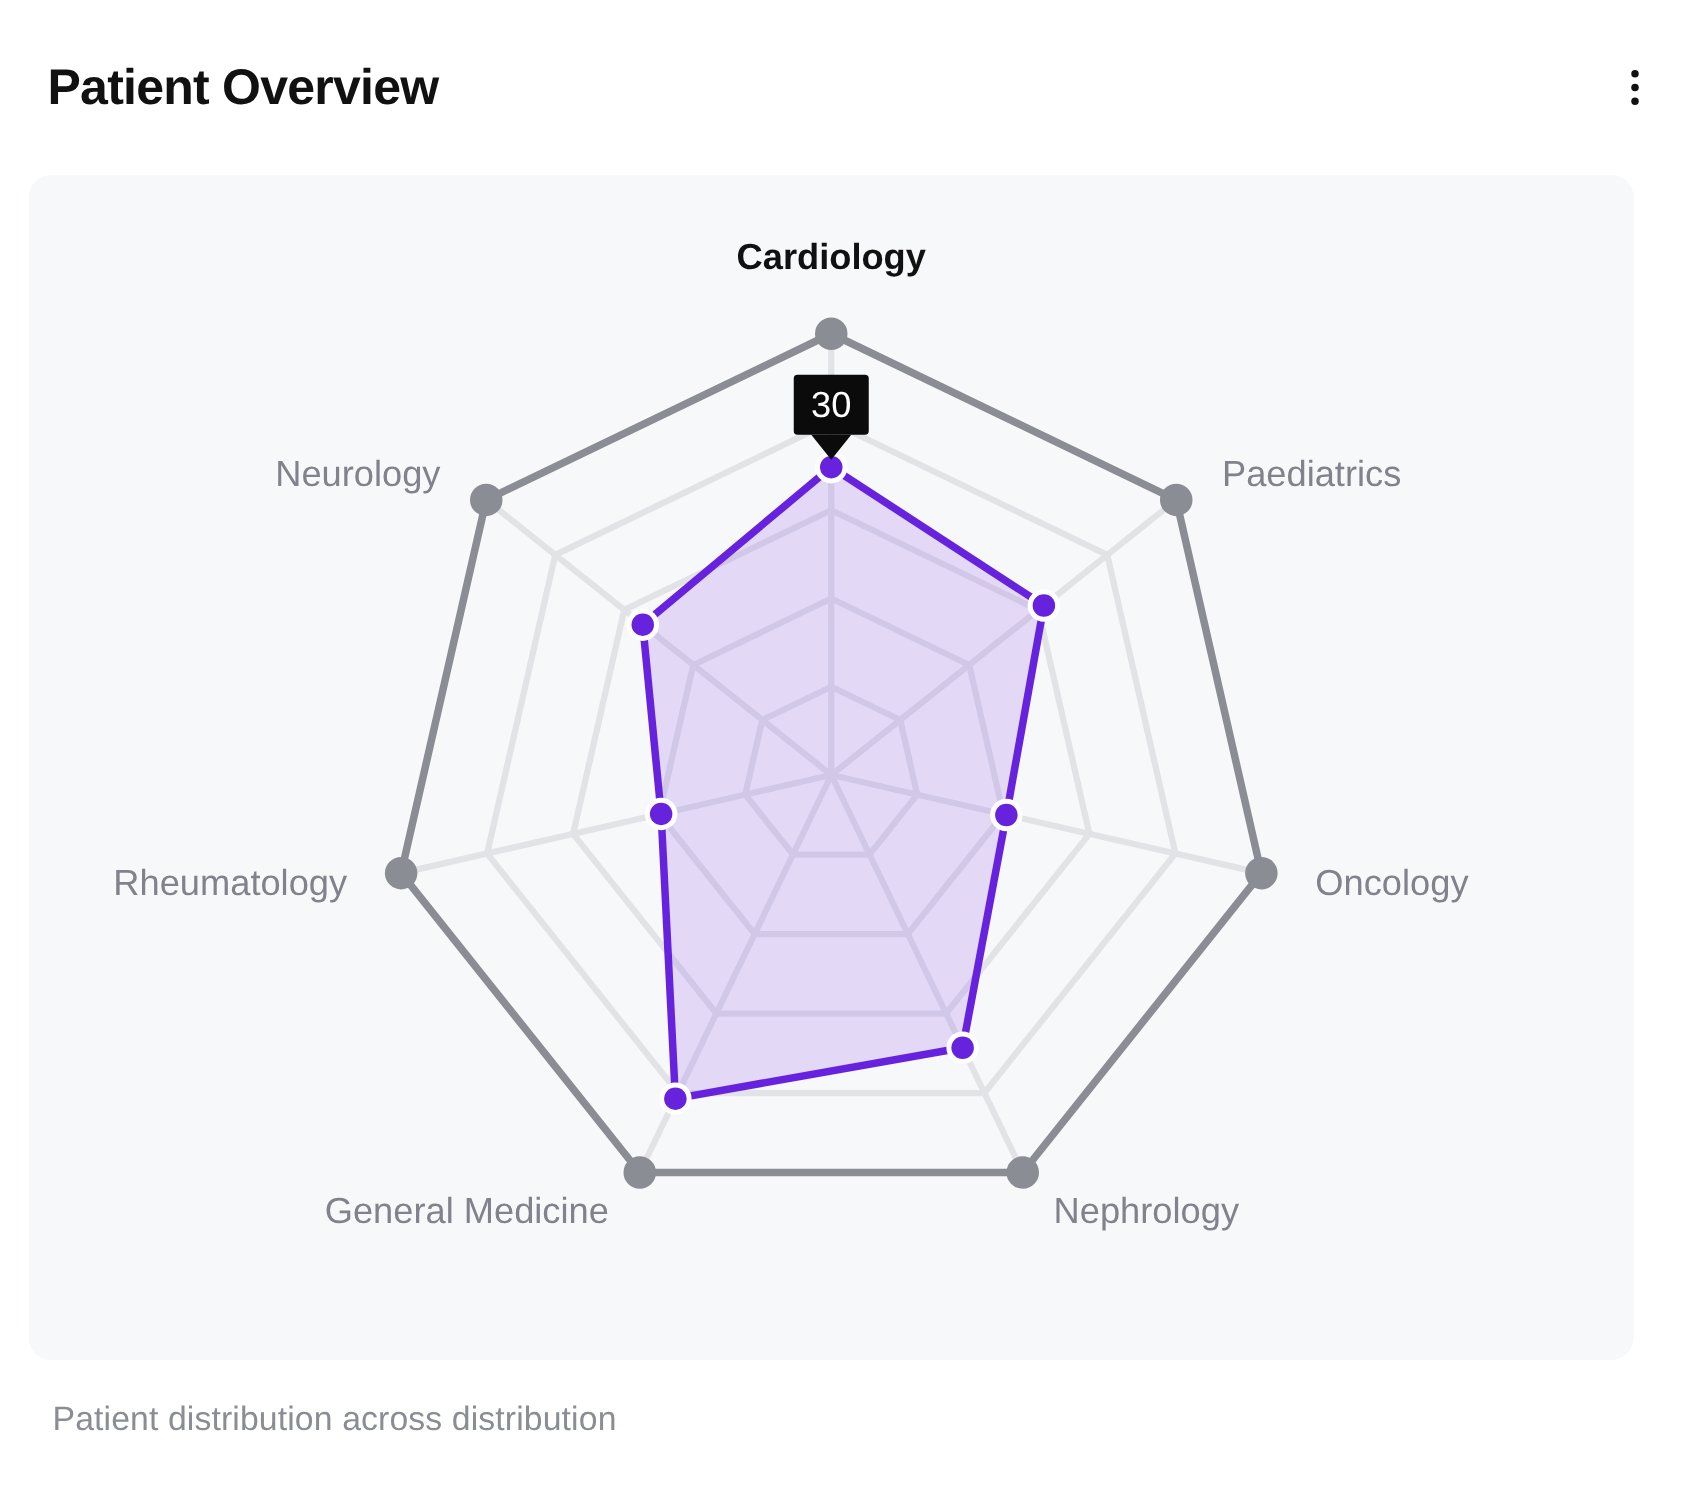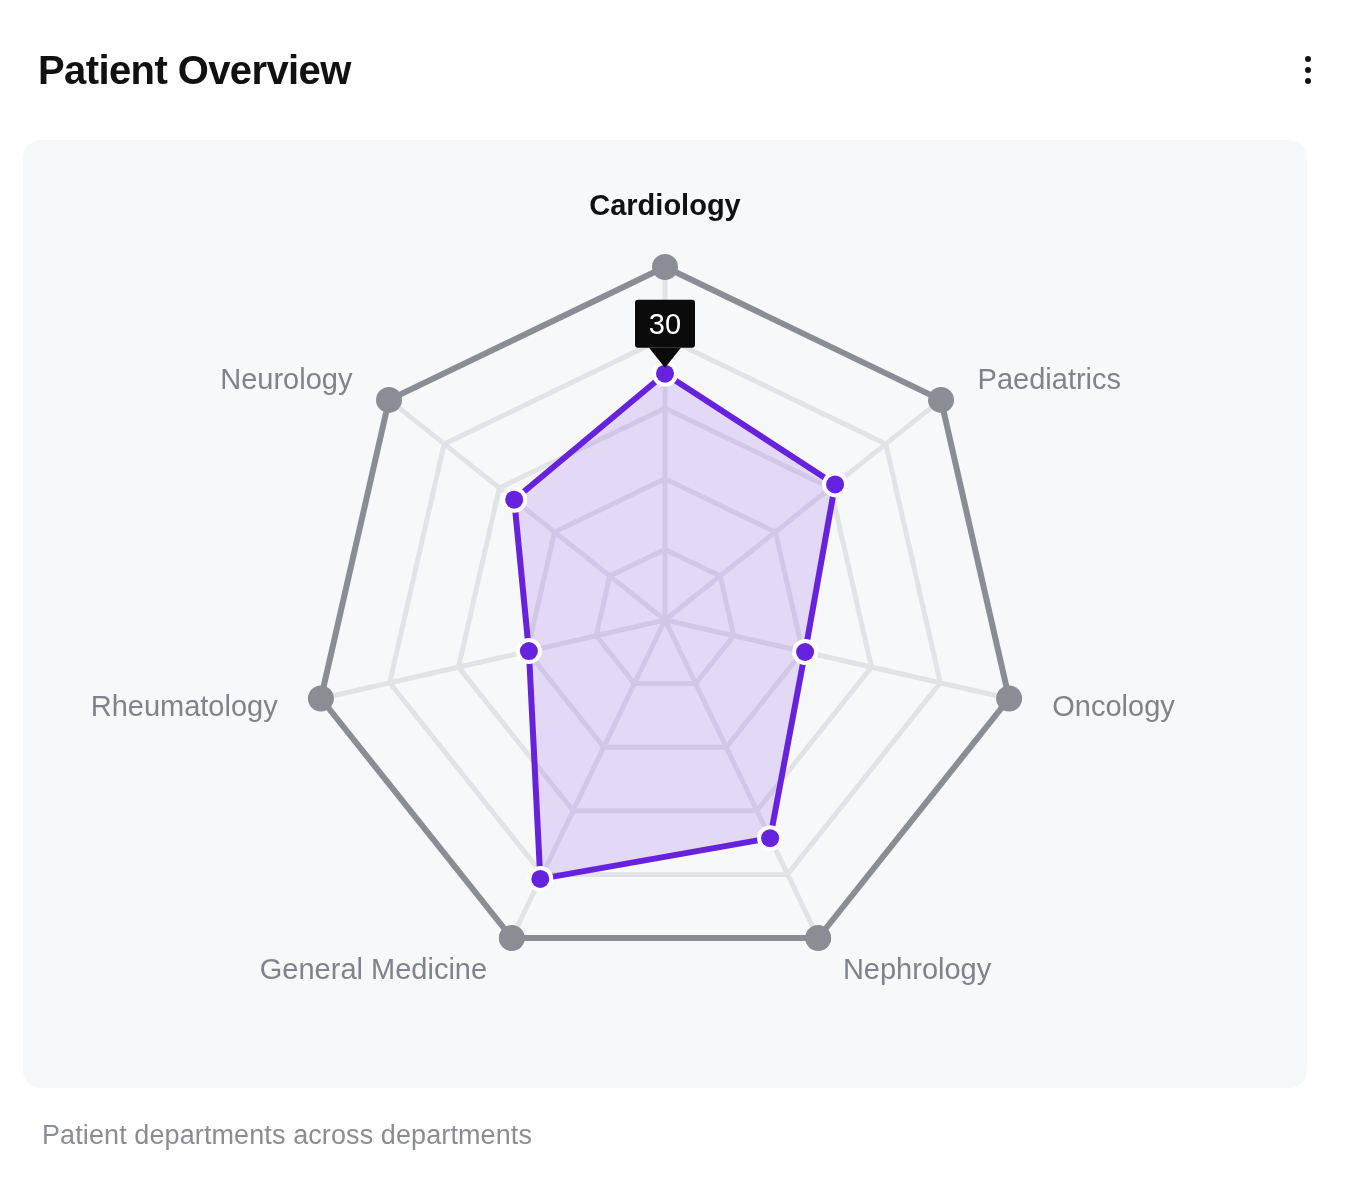--- a/index.html
+++ b/index.html
@@ -145,14 +145,14 @@
           <text x="329.4" y="248.7" text-anchor="end" class="axis-label">Neurology</text>
         </g>
       <g id="tooltip-layer">
           <rect x="612.0" y="159.7" width="60" height="48" rx="3" fill="#0b0b0b"></rect>
           <polygon points="626.0,207.7 658.0,207.7 642.0,227.7" fill="#0b0b0b"></polygon>
           <text x="642.0" y="193.7" text-anchor="middle" class="tooltip-text">30</text>
         </g>
     </svg>
   </div>
 
-  <div class="caption">Patient departments across departments</div>
+  <div class="caption">Patient distribution across distribution</div>
 </div>
 
 </body></html>

